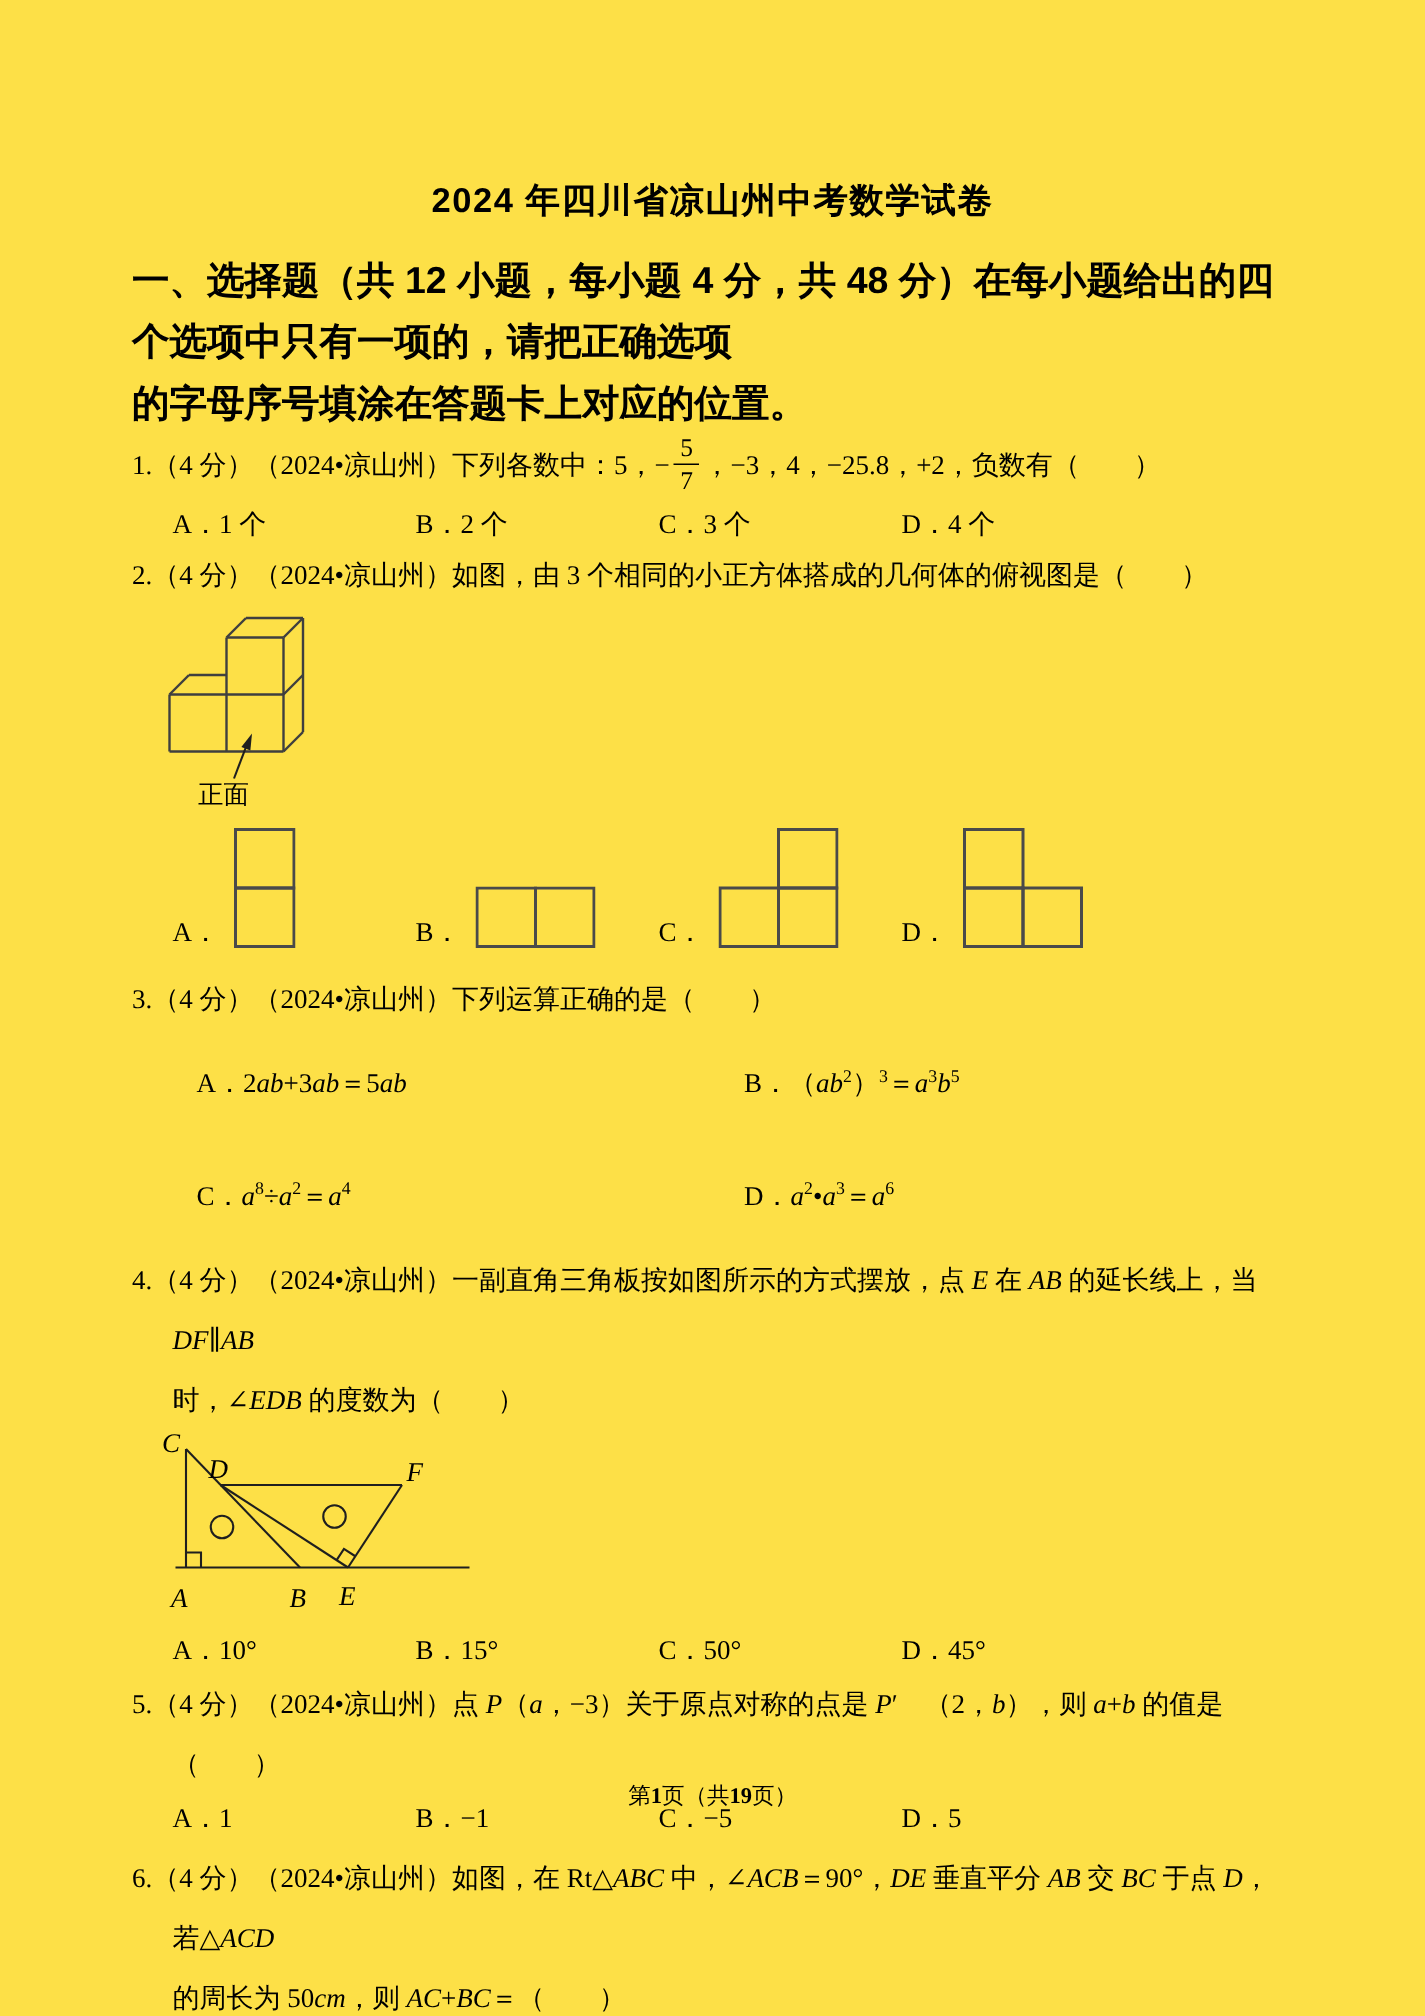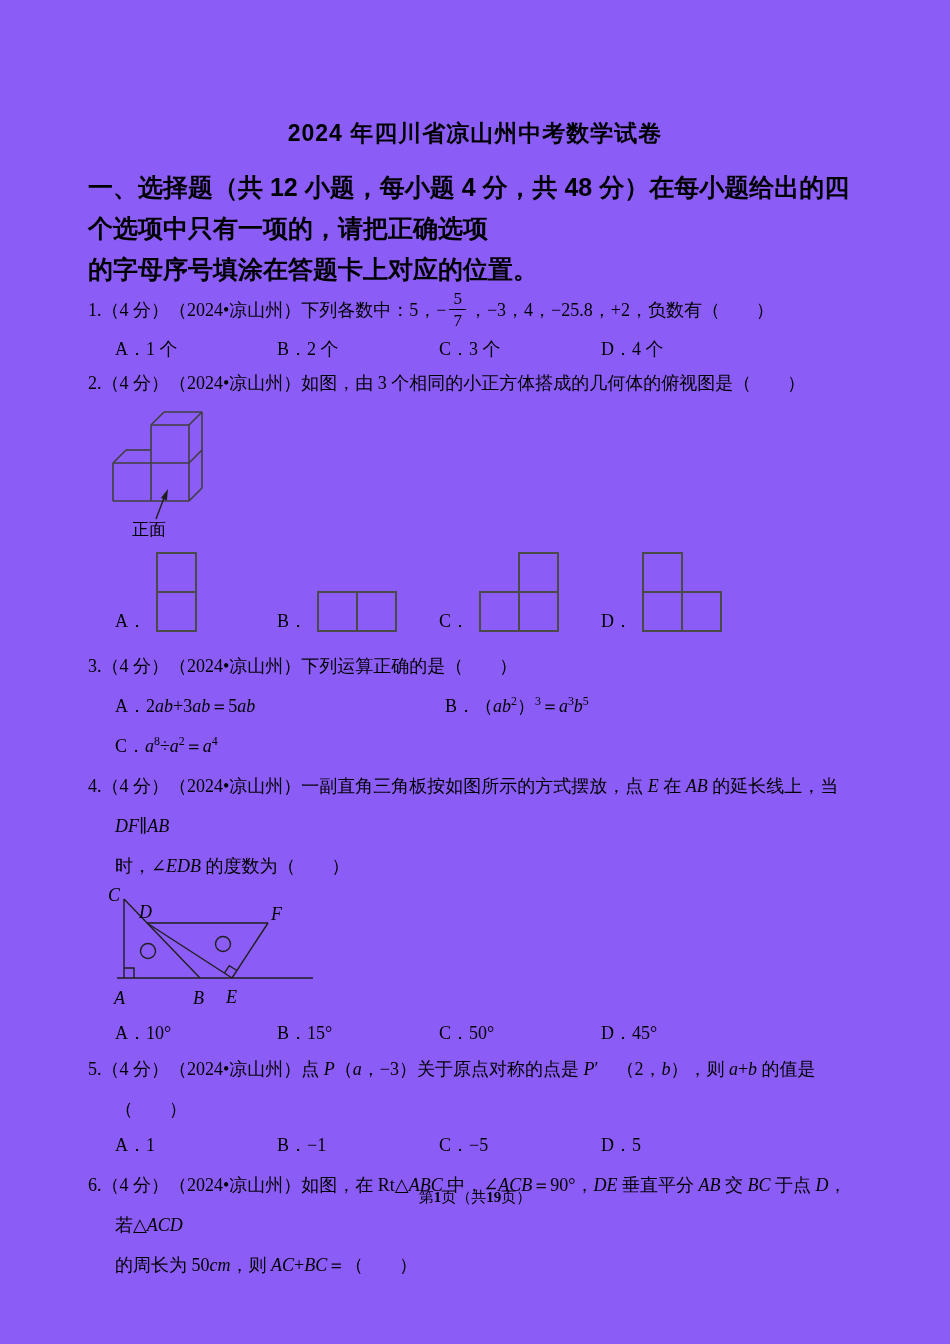--- a/index.html
+++ b/index.html
@@ -1,21 +1,21 @@
 <!DOCTYPE html>
 <html><head>
 <meta charset="utf-8">
 <style>
   * { box-sizing: border-box; }
   html,body { margin:0; padding:0; background:#ffffff; }
   .page {
     position:relative;
     width:950px; height:1344px;
     margin:0 auto;
-    background:#8b5cf6;
+    background:#fde047;
     color:#000;
     font-family:"Liberation Serif","DejaVu Serif",serif;
     overflow:hidden;
   }
   .content { padding:118px 88px 0 88px; }
 
   h1.doc-title {
     margin:0 0 18px 0;
     text-align:center;
     font-size:23px;
@@ -61,23 +61,24 @@
     font-size:18px;
     line-height:24px;
   }
   .opts .opt { flex:none; width:162px; }
   .opts .opt:last-child { width:auto; }
 
   .opts-grid2 {
     display:grid;
     grid-template-columns:330px 1fr;
     padding-left:27px;
-    margin:0;
+    margin:16px;
     font-size:18px;
     line-height:40px;
+    gap:35px;
   }
 
   .fig-wrap { margin:2px 0 0 8px; }
   .fig-wrap svg, .fig-tri-wrap svg { display:block; }
   .fig-tri-wrap { margin:0 0 0 7px; }
 
   .fig-options {
     display:flex;
     align-items:flex-end;
     padding-left:27px;
@@ -194,20 +195,21 @@
           <rect class="sq" x="40" y="40" width="39" height="39"></rect>
         </svg>
       </div>
     </div>
 
     <p class="q q3-block">3.（4 分）（2024•凉山州）下列运算正确的是（　　）</p>
     <div class="opts-grid2">
       <span class="opt">A．2<i>ab</i>+3<i>ab</i>＝5<i>ab</i></span>
       <span class="opt">B．（<i>ab</i><sup>2</sup>）<sup>3</sup>＝<i>a</i><sup>3</sup><i>b</i><sup>5</sup></span>
       <span class="opt">C．<i>a</i><sup>8</sup>÷<i>a</i><sup>2</sup>＝<i>a</i><sup>4</sup></span>
+      <span class="opt">D．<i>a</i><sup>2</sup>•<i>a</i><sup>3</sup>＝<i>a</i><sup>6</sup></span>
     </div>
 
     <p class="q">4.（4 分）（2024•凉山州）一副直角三角板按如图所示的方式摆放，点 <i>E</i> 在 <i>AB</i> 的延长线上，当 <i>DF</i>∥<i>AB</i><br>时，∠<i>EDB</i> 的度数为（　　）</p>
 
     <div class="fig-tri-wrap">
       <svg width="250" height="127" viewBox="0 0 250 127">
         <g class="thin-line">
           <line x1="22" y1="92" x2="218" y2="92"></line>
           <line x1="29" y1="13" x2="29" y2="92"></line>
           <line x1="29" y1="13" x2="105" y2="92"></line>

